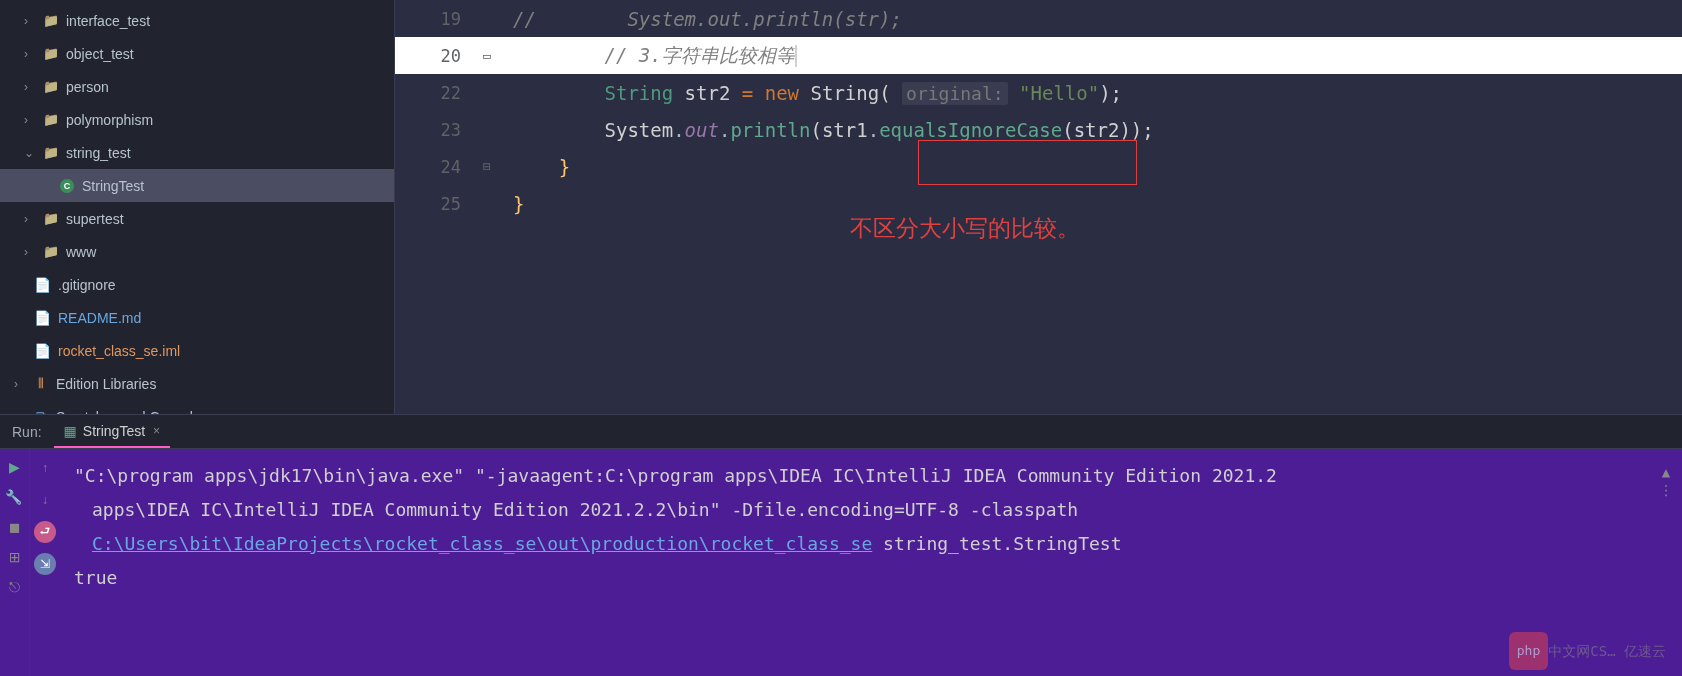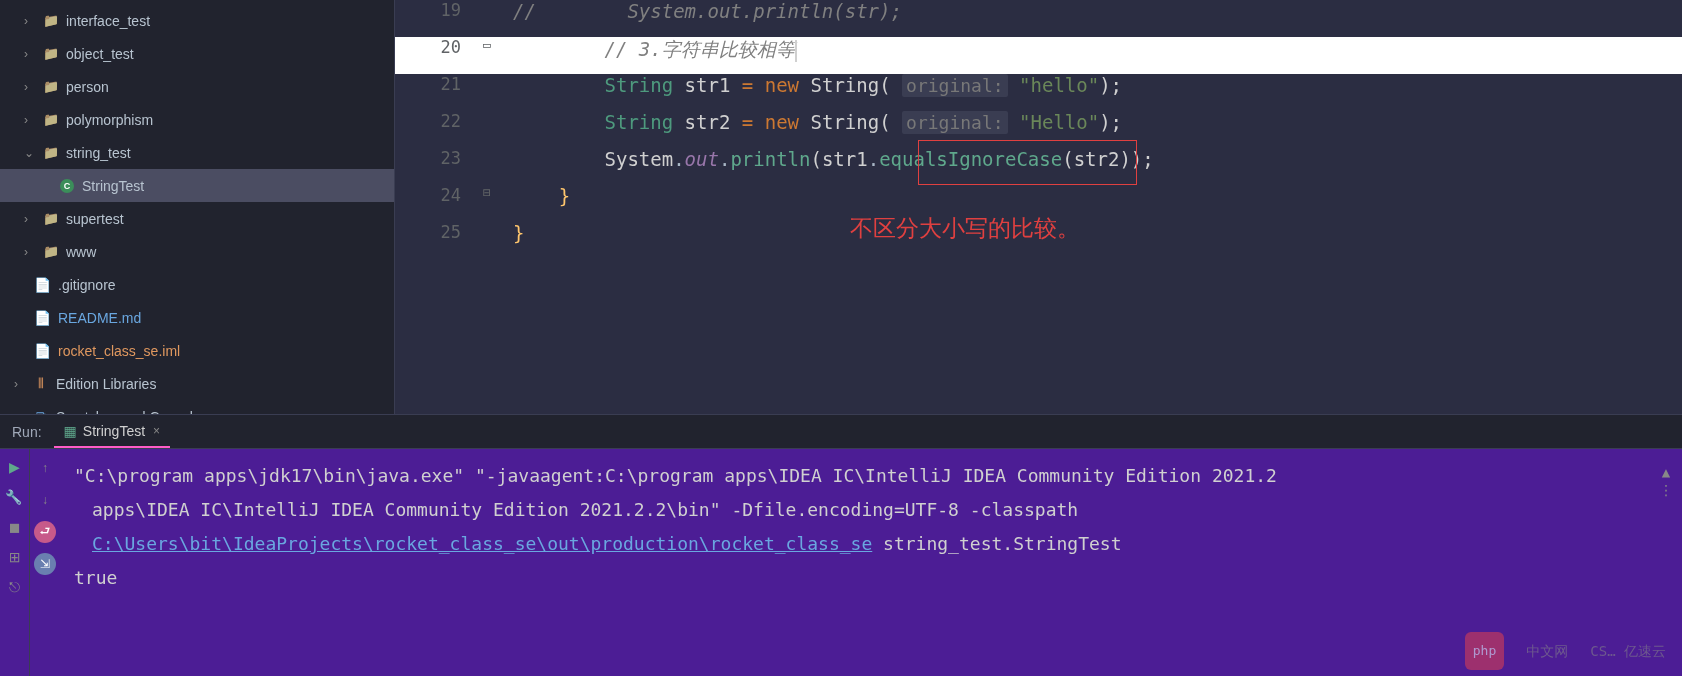--- a/index.html
+++ b/index.html
@@ -69,20 +69,21 @@
 .editor {
   flex: 1;
   background: #2b2d42;
   position: relative;
   font-family: 'Consolas', 'Monaco', monospace;
   overflow: hidden;
 }
 .code-line {
   display: flex;
   height: 37px;
+  align-items: center;
 }
 .code-line.current { background: #ffffff; }
 .gutter {
   width: 88px;
   text-align: right;
   padding-right: 22px;
   color: #606366;
   font-size: 17px;
   flex-shrink: 0;
 }
@@ -212,34 +213,32 @@
 .console .link {
   color: #6aa7e0;
   text-decoration: underline;
 }
 .watermark {
   position: absolute;
   right: 16px;
   bottom: 6px;
   display: flex;
   align-items: center;
-  gap: 6px;
   opacity: 0.55;
 }
 .wm-logo {
   background: #e04050;
   color: #fff;
   border-radius: 6px;
   padding: 2px 8px;
   font-size: 13px;
 }
 .wm-text {
   color: #888;
   font-size: 14px;
-  margin-left: 16px;
 }
 .scroll-controls {
   position: absolute;
   right: 6px;
   top: 6px;
   width: 20px;
 }
 .scroll-arrow {
   color: #888;
   font-size: 14px;
@@ -321,25 +320,20 @@
   <div class="editor">
     <div class="code-line">
       <div class="gutter">19</div>
       <div class="fold-col"></div>
       <div class="code-content"><span class="c-comment">//        System.out.println(str);</span></div>
     </div>
     <div class="code-line current">
       <div class="gutter">20</div>
       <div class="fold-col">▭</div>
       <div class="code-content">        <span class="c-comment">// 3.字符串比较相等</span><span class="caret"></span></div>
-    </div>
-    <div class="code-line">
-      <div class="gutter">21</div>
-      <div class="fold-col"></div>
-      <div class="code-content">        <span class="c-type">String</span> <span class="c-var">str1</span> <span class="c-op">=</span> <span class="c-keyword">new</span> <span class="c-var">String</span><span class="c-paren">(</span> <span class="c-hint">original:</span> <span class="c-string">"hello"</span><span class="c-paren">);</span></div>
     </div>
     <div class="code-line">
       <div class="gutter">22</div>
       <div class="fold-col"></div>
       <div class="code-content">        <span class="c-type">String</span> <span class="c-var">str2</span> <span class="c-op">=</span> <span class="c-keyword">new</span> <span class="c-var">String</span><span class="c-paren">(</span> <span class="c-hint">original:</span> <span class="c-string">"Hello"</span><span class="c-paren">);</span></div>
     </div>
     <div class="code-line">
       <div class="gutter">23</div>
       <div class="fold-col"></div>
       <div class="code-content">        <span class="c-var">System</span>.<span class="c-field" style="font-style:italic">out</span>.<span class="c-method">println</span><span class="c-paren">(</span><span class="c-var">str1</span>.<span class="c-method-hi">equalsIgnoreCase</span><span class="c-paren">(</span><span class="c-var">str2</span><span class="c-paren">));</span></div>

